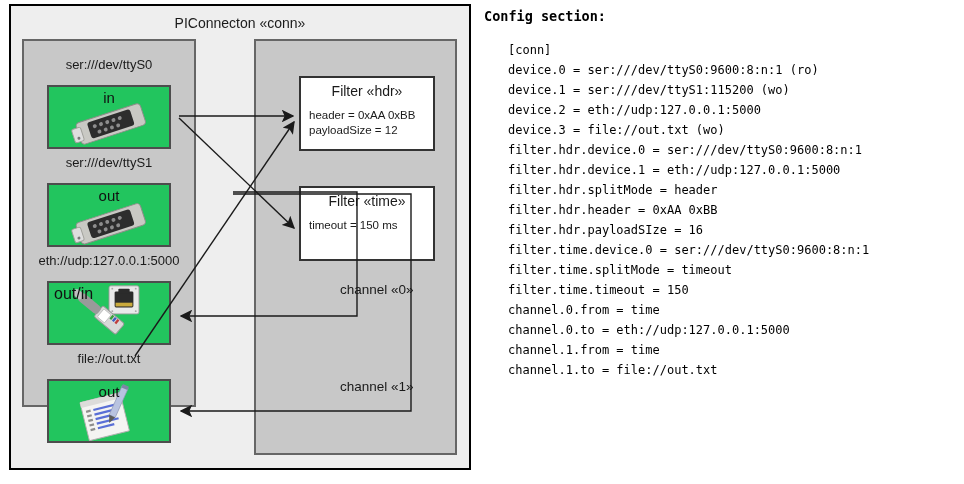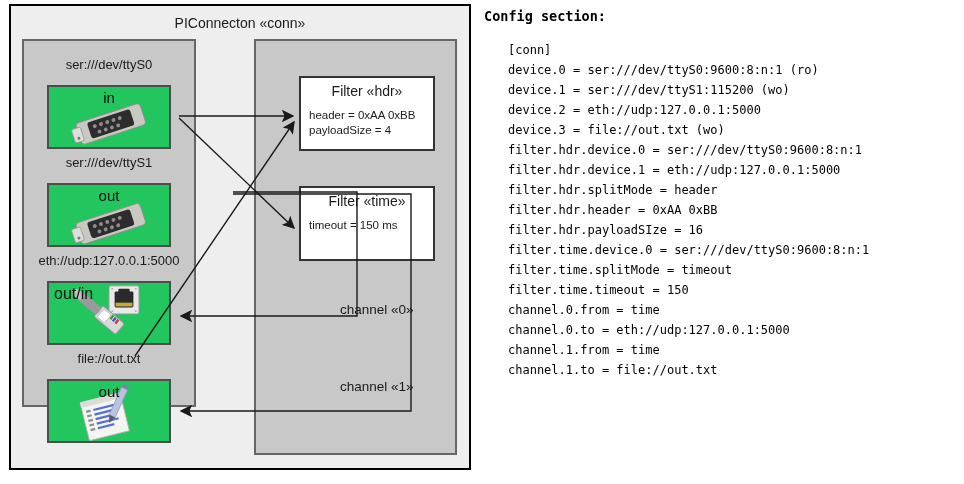--- a/index.html
+++ b/index.html
@@ -292,29 +292,29 @@
           </svg>
         </div>
       </div>
     </div>
 
     <div class="group-box filters-group">
 
       <div class="filter-box" style="left:43px; top:35px; width:136px; height:75px;">
         <div class="filter-title">Filter «hdr»</div>
         <div class="filter-props">header = 0xAA 0xBB</div>
-        <div class="filter-props" style="margin-top:0;">payloadSize = 4</div>
+        <div class="filter-props" style="margin-top:0;">payloadSize = 12</div>
       </div>
 
       <div class="filter-box" style="left:43px; top:145px; width:136px; height:75px;">
         <div class="filter-title">Filter «time»</div>
         <div class="filter-props">timeout = 150 ms</div>
       </div>
 
-      <div class="channel-label" style="left:84px; top:261px;">channel «0»</div>
+      <div class="channel-label" style="left:84px; top:241px;">channel «0»</div>
 
       <div class="channel-label" style="left:84px; top:338px;">channel «1»</div>
     </div>
 
     <svg class="overlay" viewBox="0 0 462 466">
       <defs>
         <marker id="ah" markerWidth="9" markerHeight="9" refX="8" refY="4.5" orient="auto" markerUnits="strokeWidth">
           <path d="M0,0 L9,4.5 L0,9 L2,4.5 z" fill="#1a1a1a"></path>
         </marker>
       </defs>

